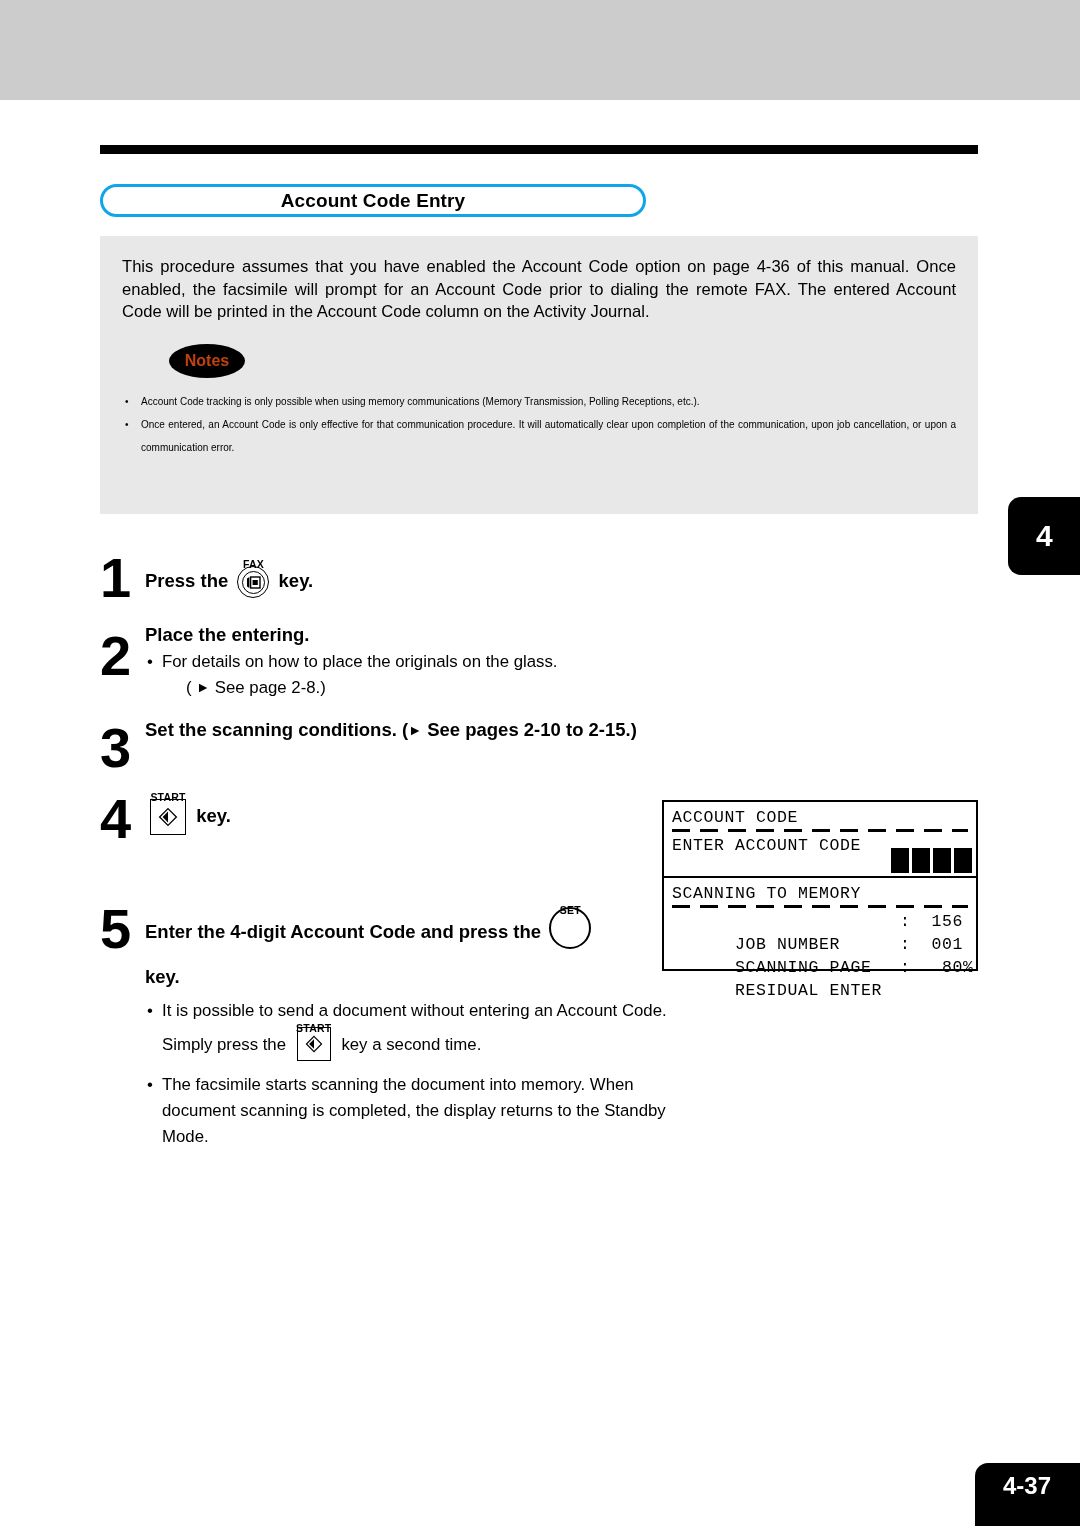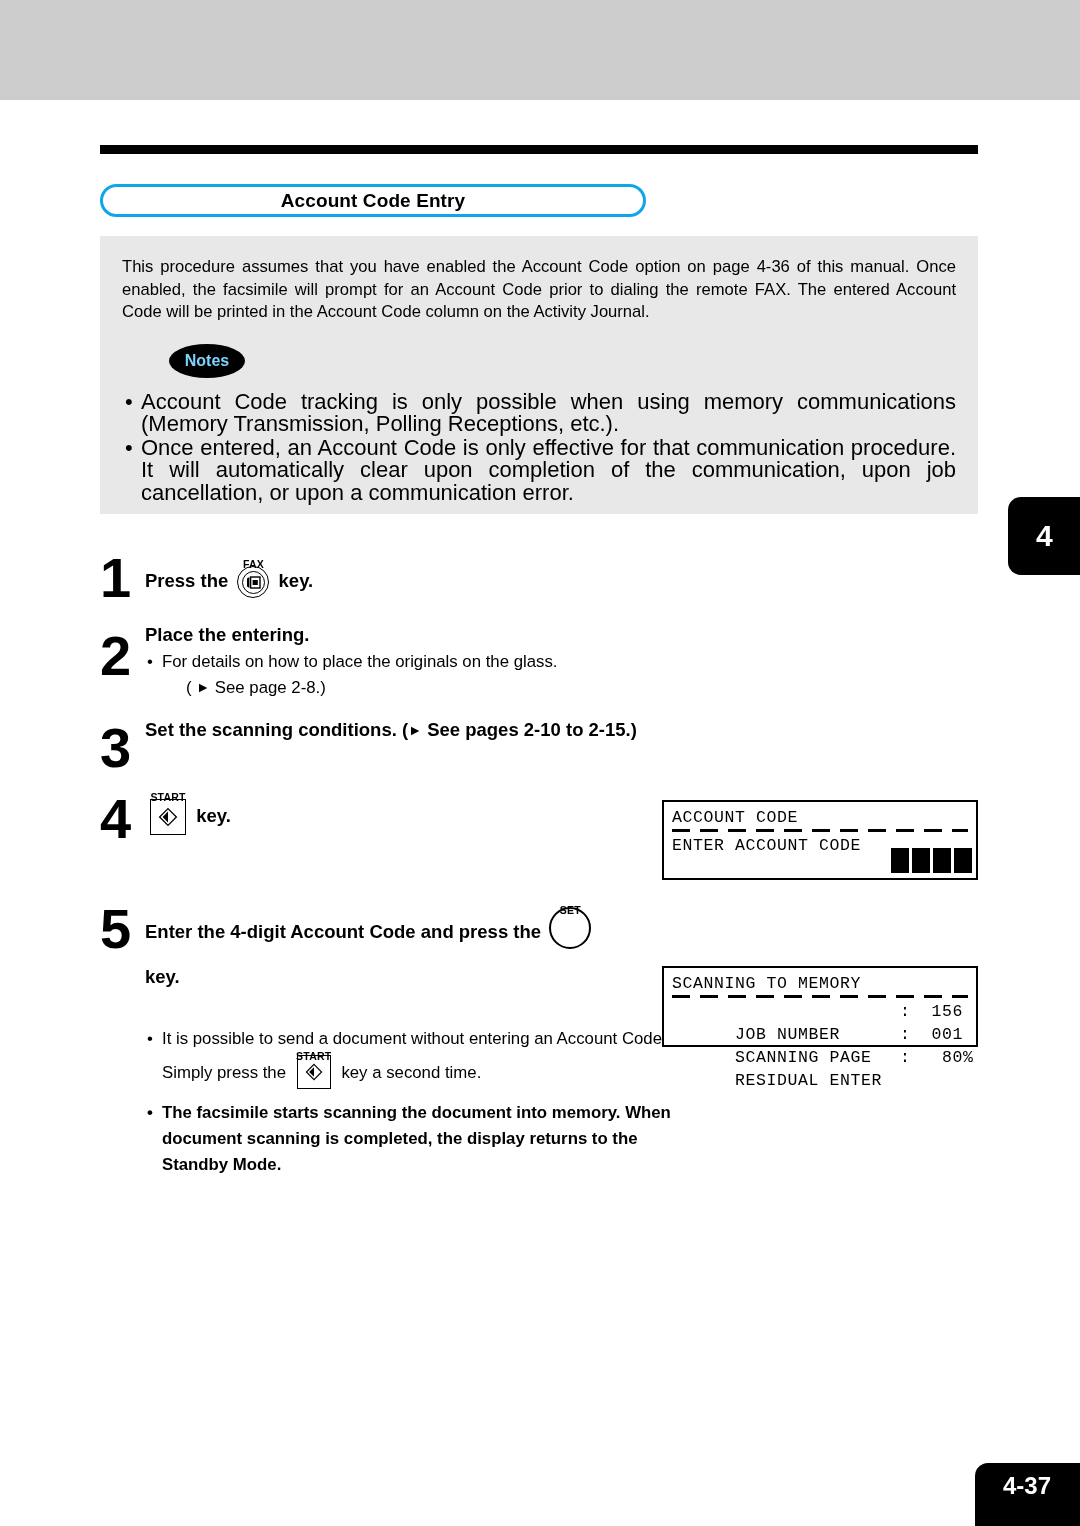--- a/index.html
+++ b/index.html
@@ -80,35 +80,35 @@
     margin: 0;
   }
 
   .notes-badge {
     margin-top: 20px;
     margin-left: 47px;
     width: 76px;
     height: 34px;
     border-radius: 38px / 17px;
     background: #000000;
-    color: #7dd3fc;
+    color: #c2410c;
     font-size: 16px;
     font-weight: bold;
     display: flex;
     align-items: center;
     justify-content: center;
   }
 
   ul.notes-list {
     margin: 13px 0 0 0;
     padding: 0;
     list-style: none;
   }
   ul.notes-list li {
-    font-size: 22px;
+    font-size: 10px;
     line-height: 22.5px;
     padding-left: 19px;
     position: relative;
     text-align: justify;
     text-justify: inter-word;
     margin-bottom: 1px;
   }
   ul.notes-list li::before {
     content: "\2022";
     position: absolute;
@@ -275,21 +275,21 @@
     gap: 3px;
   }
   .lcd-cursor-row span {
     display: block;
     width: 18px;
     height: 25px;
     background: #000;
   }
 
   #lcd1 { left: 662px; top: 800px; width: 316px; height: 80px; }
-  #lcd2 { left: 662px; top: 966px; width: 316px; height: 81px; }
+  #lcd2 { left: 662px; top: 876px; width: 316px; height: 95px; }
 
   
   .footer-tab {
     position: absolute;
     left: 975px; top: 1463px;
     width: 120px;
     height: 63px;
     background: #000000;
     border-radius: 13px 0 0 0;
     color: #ffffff;
@@ -400,35 +400,35 @@
         <span class="step-head" style="line-height:34px;">
           <span>Enter the 4-digit Account Code and press the</span>
           <span class="keywrap" style="margin:0 3px;">
             <span class="keylabel" style="top:-14px;">SET</span>
             <span class="set-key"></span>
           </span>
           <br>
           <span>key.</span>
         </span>
 
-        <ul class="step-bullets" style="margin-top:28px;">
+        <ul class="step-bullets" style="margin-top:0;">
           <li style="line-height:33px;">
             <span>It is possible to send a document without entering an Account Code. Simply press the</span>
             <span class="keywrap" style="margin:0 6px;">
               <span class="keylabel">START</span>
               <span class="start-key small">
                 <svg width="18" height="18" viewBox="0 0 20 20">
                   <path d="M10 1.6 L18.4 10 L10 18.4 L1.6 10 Z" fill="none" stroke="#000" stroke-width="1.3"></path>
                   <path d="M10 4.6 L10 15.4 L4.6 10 Z" fill="#000"></path>
                 </svg>
               </span>
             </span>
             <span>key a second time.</span>
           </li>
-          <li style="margin-top:8px;font-weight:bold;">The facsimile starts scanning the document into memory. When document scanning is completed, the display returns to the Standby Mode.</li>
+          <li style="margin-top:8px;">The facsimile starts scanning the document into memory. When document scanning is completed, the display returns to the Standby Mode.</li>
         </ul>
       </div>
     </div>
 
   </div>
 
   <div class="lcd" id="lcd1">
     <div class="lcd-row">ACCOUNT CODE</div>
     <div class="lcd-dash"></div>
     <div class="lcd-row">ENTER ACCOUNT CODE</div>

